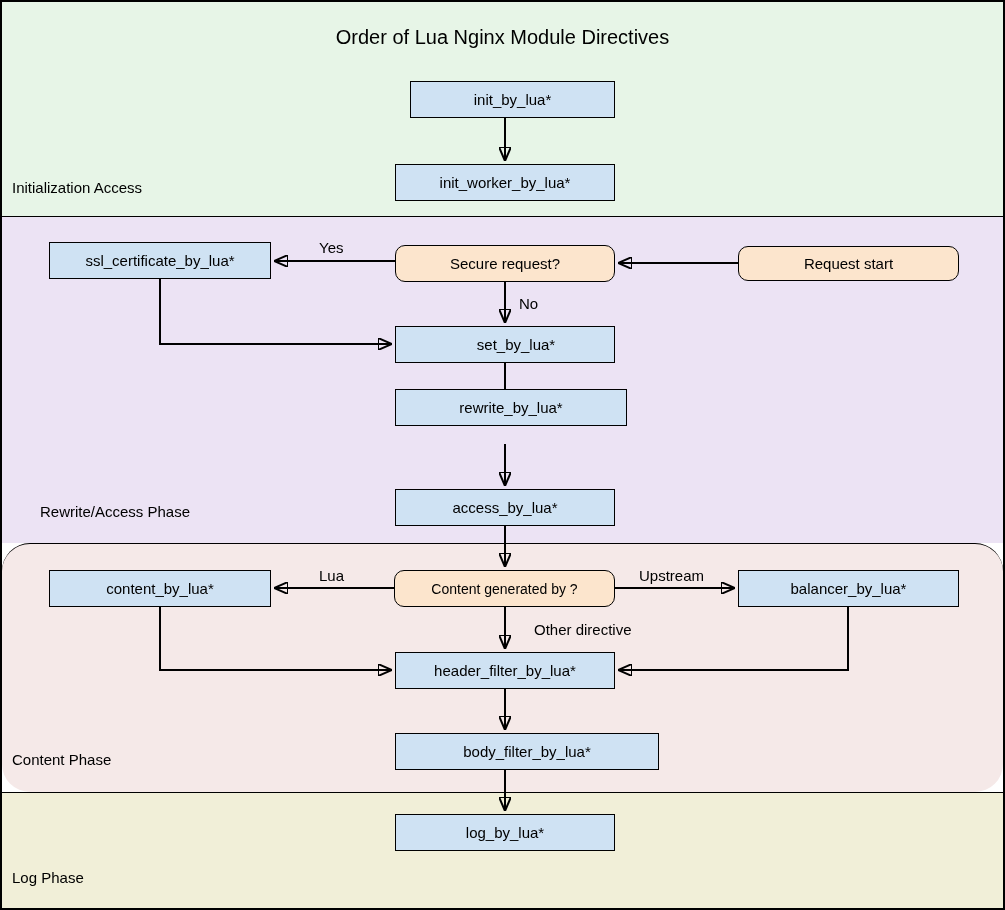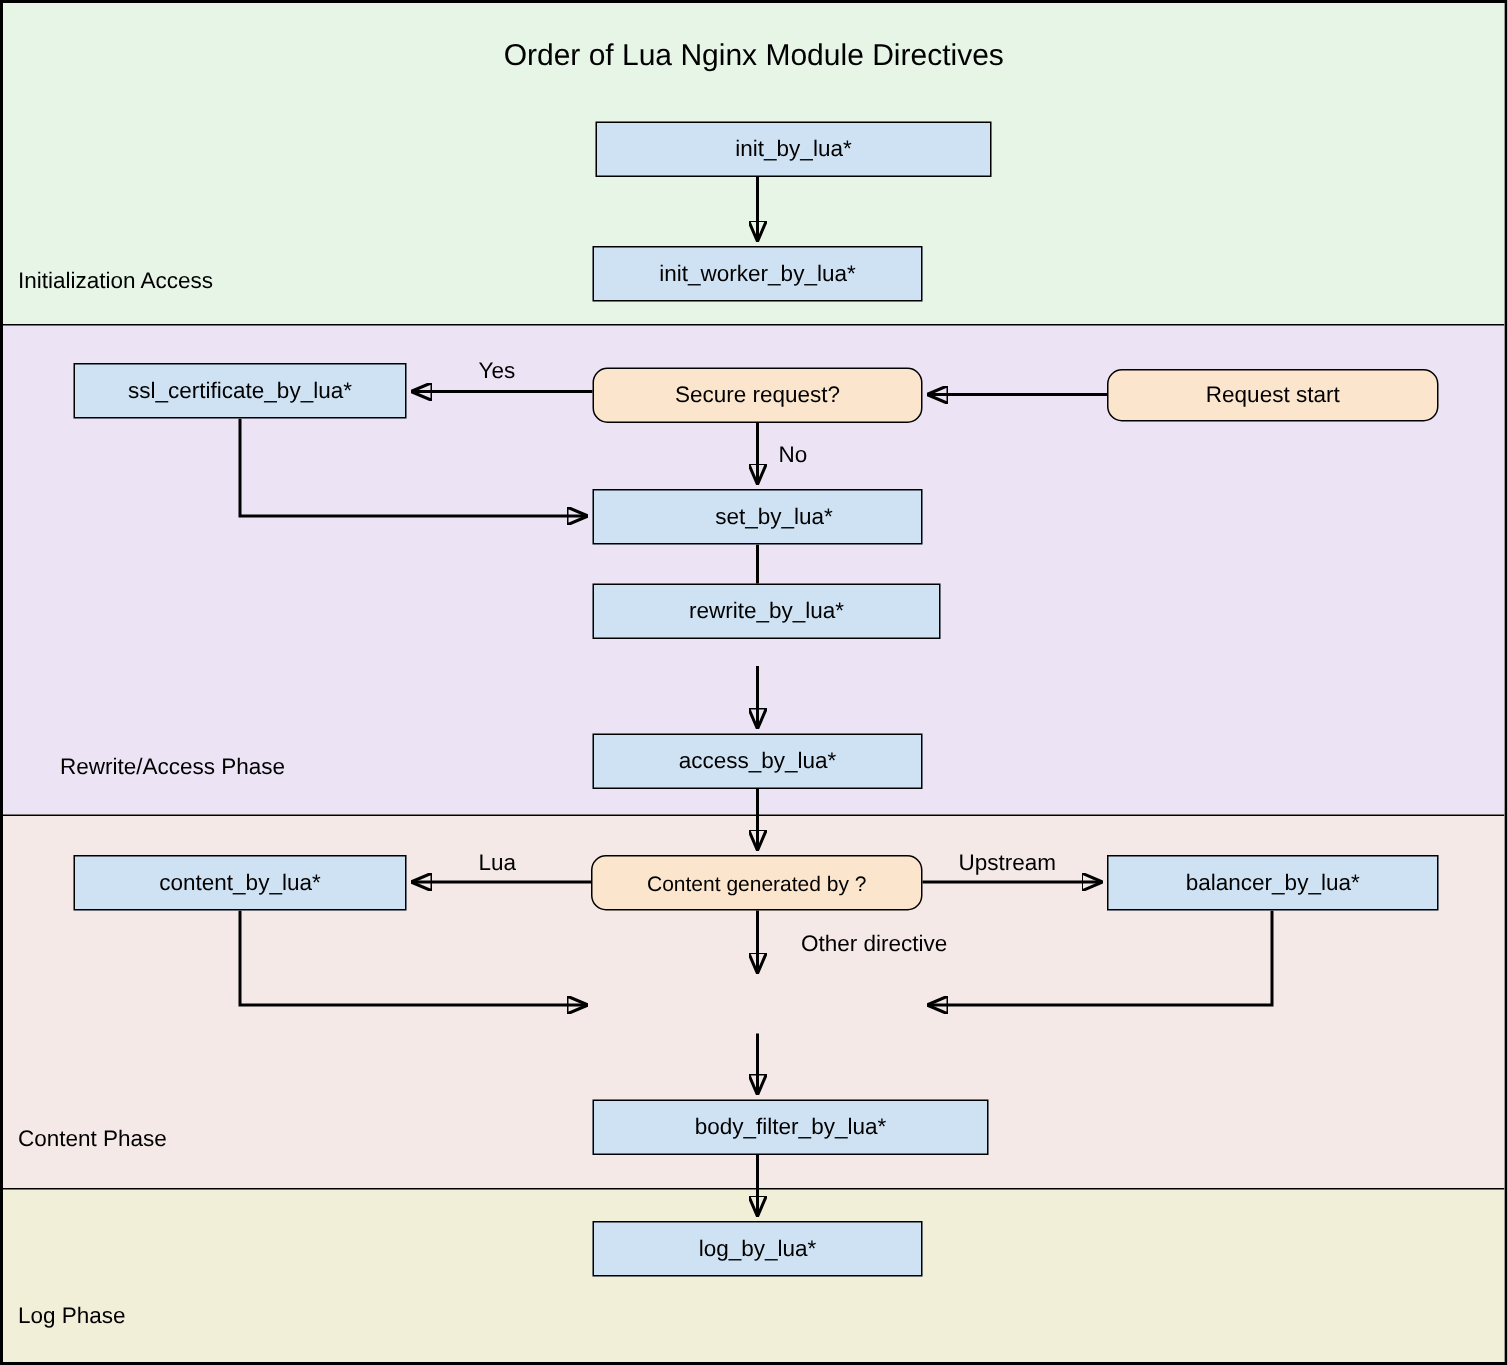--- a/index.html
+++ b/index.html
@@ -47,21 +47,21 @@
 <body>
 
 <div class="canvas">
 
   <div class="band band-1" style="top: 0px; height: 214px; background: rgb(231, 245, 231);">
     <div class="phase-label" style="top:177px;">Initialization Access</div>
   </div>
   <div class="band band-2" style="top: 214px; height: 327px; background: rgb(236, 227, 244);">
     <div class="phase-label" style="top:286px;margin-left:28px;">Rewrite/Access Phase</div>
   </div>
-  <div class="band band-3" style="top: 541px; height: 249px; background: rgb(245, 233, 232);">
+  <div class="band band-3" style="top: 541px; height: 249px; background: rgb(245, 233, 232); border-radius: 28px;">
     <div class="phase-label" style="top:207px;">Content Phase</div>
   </div>
   <div class="band band-4" style="top: 790px; height: 116px; background: rgb(241, 239, 216);">
     <div class="phase-label" style="top:76px;">Log Phase</div>
   </div>
 
   <svg class="edges" width="1001" height="906" viewBox="0 0 1001 906">
     <defs>
       <marker id="arrow" markerUnits="userSpaceOnUse" markerWidth="14" markerHeight="12" refX="13" refY="6" orient="auto">
         <path d="M0,0 L14,6 L0,12 Z" fill="#000" stroke="none"></path>
@@ -79,21 +79,21 @@
     <path d="M613 586 L732 586" marker-end="url(#arrow)"></path>
     <path d="M503 605 L503 646" marker-end="url(#arrow)"></path>
     <path d="M158 605 L158 668 L389 668" marker-end="url(#arrow)"></path>
     <path d="M846 605 L846 668 L617 668" marker-end="url(#arrow)"></path>
     <path d="M503 687 L503 727" marker-end="url(#arrow)"></path>
     <path d="M503 768 L503 808" marker-end="url(#arrow)"></path>
   </svg>
 
   <div class="diagram-title">Order of Lua Nginx Module Directives</div>
 
-  <div class="node directive" style="left:395px;top:79px;width:264px;height:37px;">init_by_lua*</div>
+  <div class="node directive" style="left:408px;top:79px;width:205px;height:37px;">init_by_lua*</div>
 
   <div class="node directive" style="left:393px;top:162px;width:220px;height:37px;">init_worker_by_lua*</div>
 
   <div class="node directive" style="left:47px;top:240px;width:222px;height:37px;">ssl_certificate_by_lua*</div>
 
   <div class="node decision" style="left:393px;top:243px;width:220px;height:37px;">Secure request?</div>
 
   <div class="node decision" style="left:736px;top:244px;width:221px;height:35px;">Request start</div>
 
   <div class="node directive" style="left:393px;top:324px;width:220px;height:37px;padding-left:22px;">set_by_lua*</div>
@@ -101,20 +101,21 @@
   <div class="node directive" style="left:393px;top:387px;width:232px;height:37px;">rewrite_by_lua*</div>
 
   <div class="node directive" style="left:393px;top:487px;width:220px;height:37px;">access_by_lua*</div>
 
   <div class="node directive" style="left:47px;top:568px;width:222px;height:37px;">content_by_lua*</div>
 
   <div class="node decision small" style="left:392px;top:568px;width:221px;height:37px;">Content generated by ?</div>
 
   <div class="node directive" style="left:736px;top:568px;width:221px;height:37px;">balancer_by_lua*</div>
 
+  <div class="node directive" style="left:393px;top:650px;width:220px;height:37px;">header_filter_by_lua*</div>
 
   <div class="node directive" style="left:393px;top:731px;width:264px;height:37px;">body_filter_by_lua*</div>
 
   <div class="node directive" style="left:393px;top:812px;width:220px;height:37px;">log_by_lua*</div>
 
   <div class="edge-label" style="left:317px;top:237px;">Yes</div>
   <div class="edge-label" style="left:517px;top:293px;">No</div>
   <div class="edge-label" style="left:317px;top:565px;">Lua</div>
   <div class="edge-label" style="left:637px;top:565px;">Upstream</div>
   <div class="edge-label" style="left:532px;top:619px;">Other directive</div>

